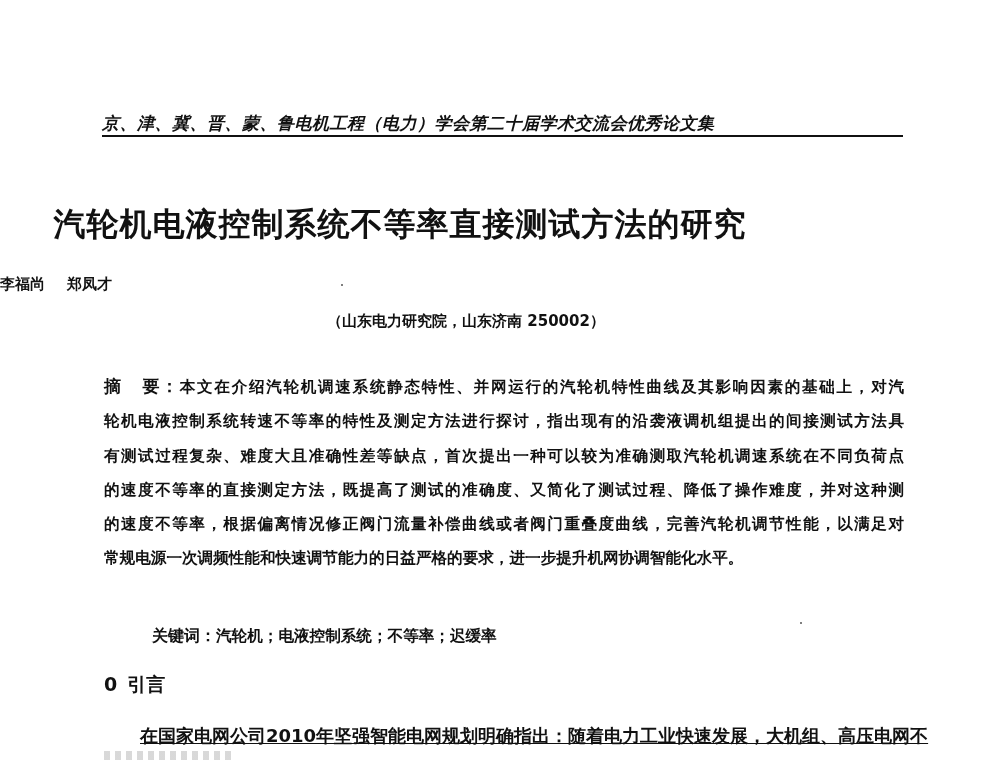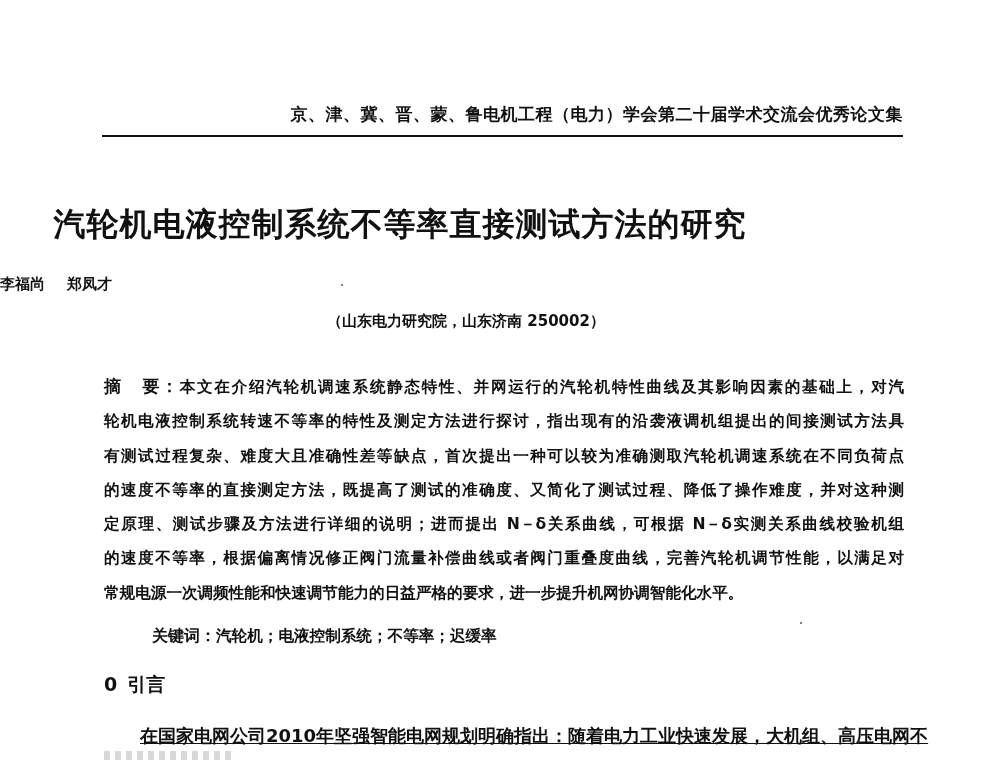--- a/index.html
+++ b/index.html
@@ -12,26 +12,27 @@
       height: 760px;
       overflow: hidden;
       position: relative;
       color: #111111;
       font-family: "DejaVu Sans", sans-serif;
     }
     .running-header {
       position: absolute;
       left: 102px;
       width: 801px;
-      top: 103px;
-      text-align: right;
+      top: 112px;
+      text-align: left;
       font-size: 17px;
       font-weight: bold;
       letter-spacing: 0.5px;
       white-space: nowrap;
+      font-style: italic;
     }
     .header-rule {
       position: absolute;
       left: 102px;
       width: 801px;
       top: 135px;
       height: 2px;
       background: #111111;
     }
     .title {
@@ -155,21 +156,20 @@
   <span>李福尚</span><span class="gap"></span><span>郑凤才</span>
 </div>
 
 <div class="affiliation">（山东电力研究院，山东济南 250002）</div>
 
 <div class="abstract">
   <span class="line"><span class="label"><span>摘</span><span class="sp"></span><span>要：</span></span><span>本文在介绍汽轮机调速系统静态特性、并网运行的汽轮机特性曲线及其影响因素的基础上，对汽</span></span>
   <span class="line">轮机电液控制系统转速不等率的特性及测定方法进行探讨，指出现有的沿袭液调机组提出的间接测试方法具</span>
   <span class="line">有测试过程复杂、难度大且准确性差等缺点，首次提出一种可以较为准确测取汽轮机调速系统在不同负荷点</span>
   <span class="line">的速度不等率的直接测定方法，既提高了测试的准确度、又简化了测试过程、降低了操作难度，并对这种测</span>
-  <span class="line">定原理、测试步骤及方法进行详细的说明；进而提出 N－δ关系曲线，可根据 N－δ实测关系曲线校验机组</span>
   <span class="line">的速度不等率，根据偏离情况修正阀门流量补偿曲线或者阀门重叠度曲线，完善汽轮机调节性能，以满足对</span>
   <span class="line last">常规电源一次调频性能和快速调节能力的日益严格的要求，进一步提升机网协调智能化水平。</span>
 </div>
 
 <div class="keywords">
   <span class="kw-label">关键词：</span><span>汽轮机；电液控制系统；不等率；迟缓率</span>
 </div>
 
 <div class="section-heading">
   <span class="num">0</span><span>引言</span>

